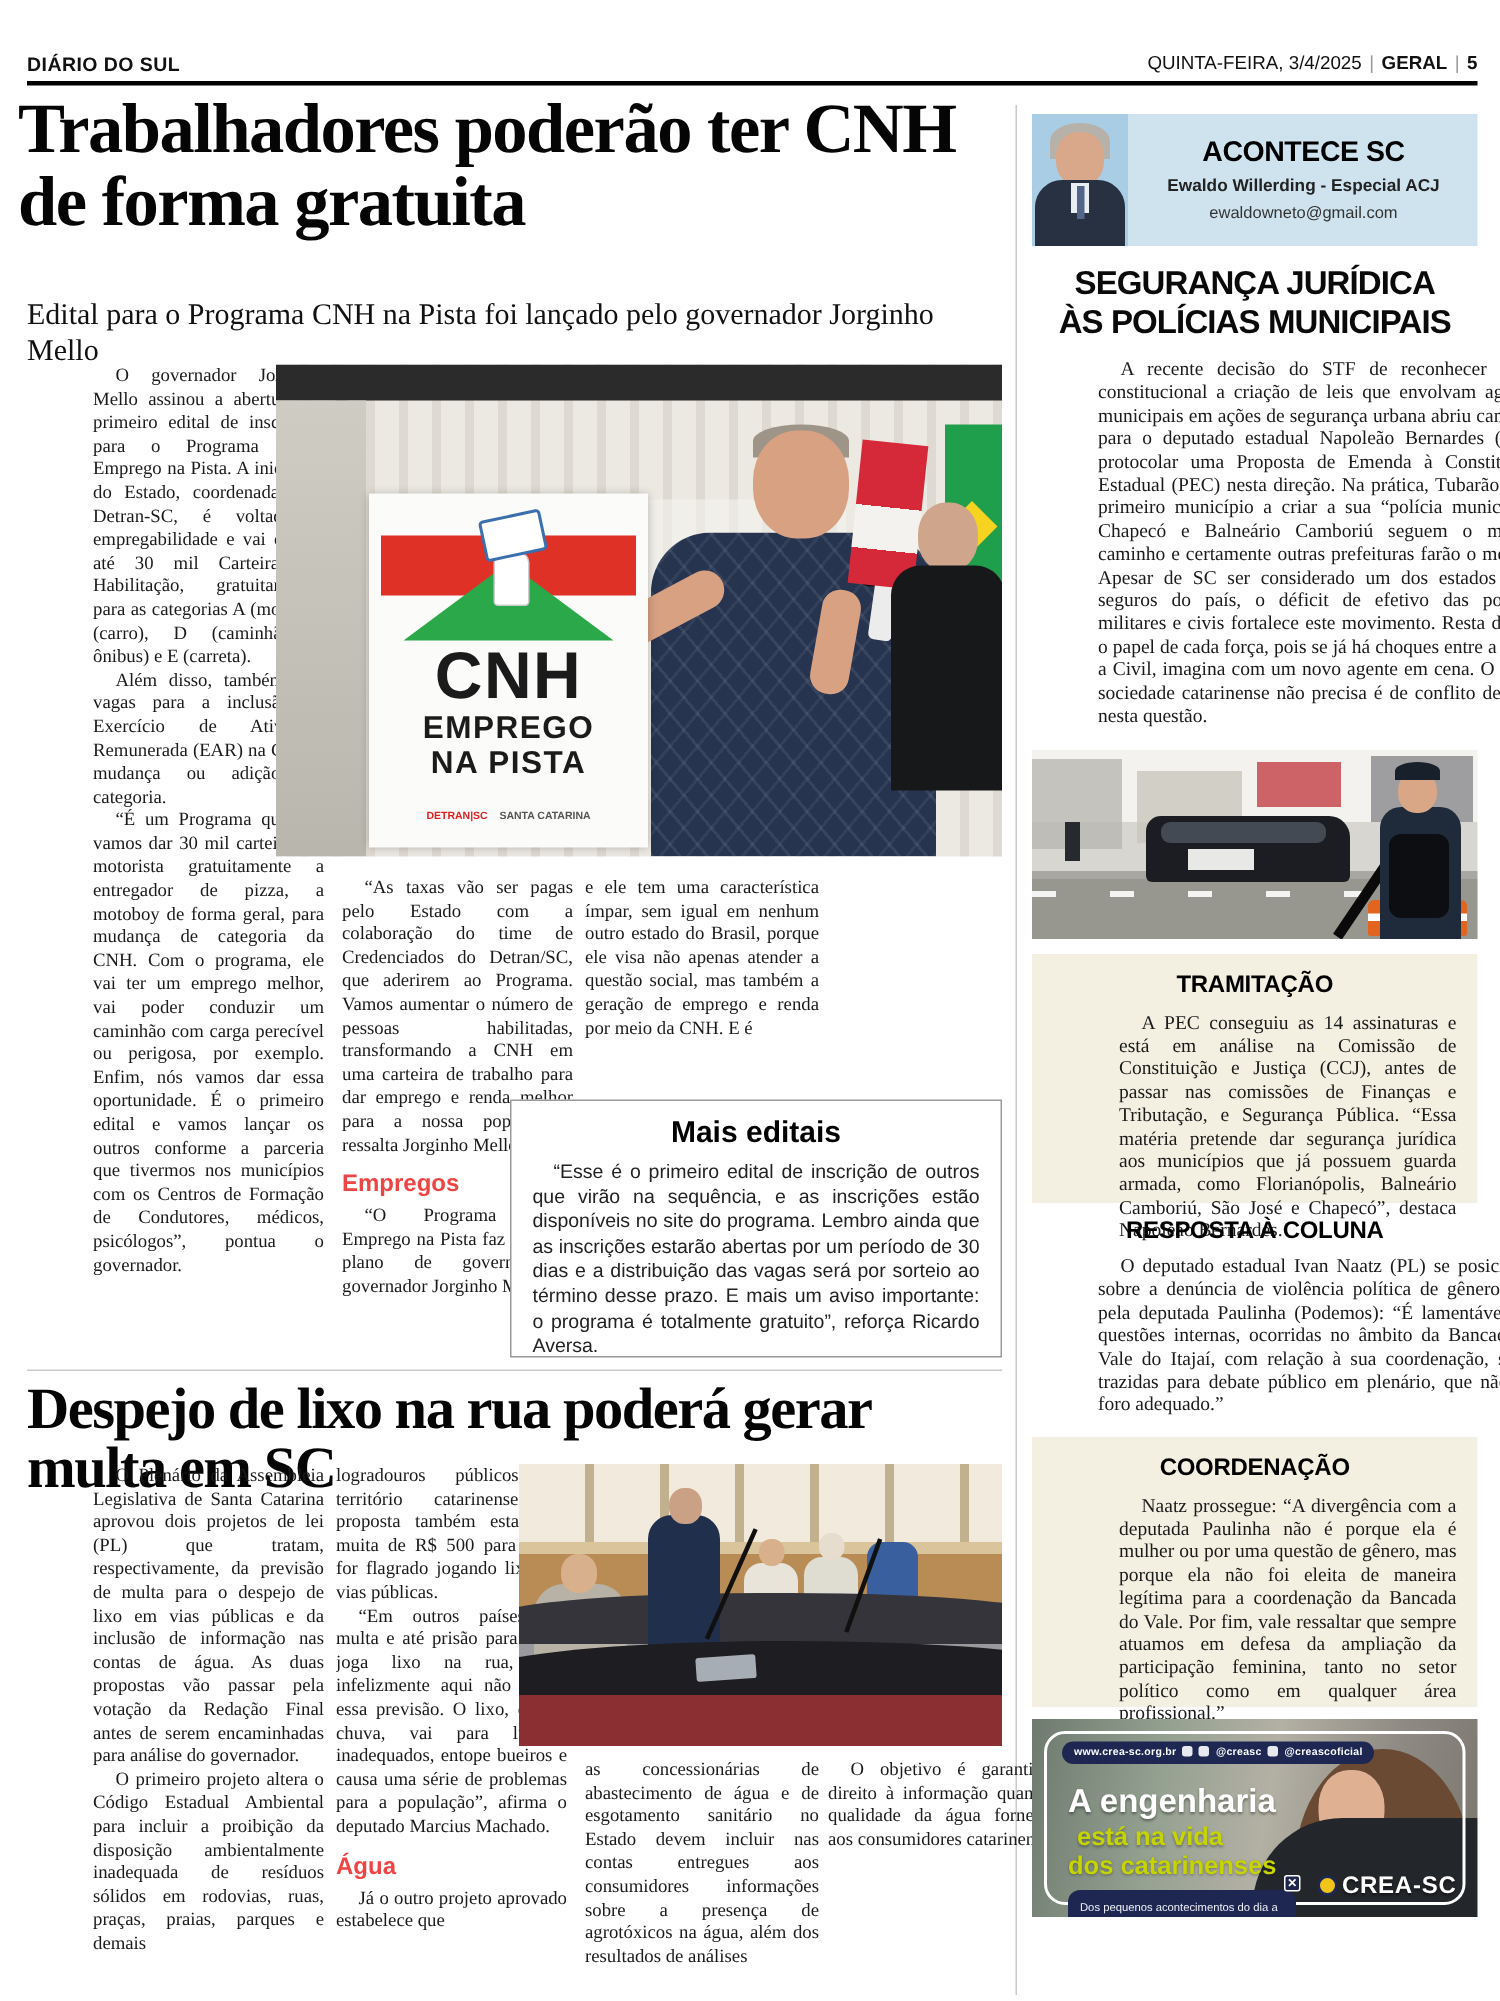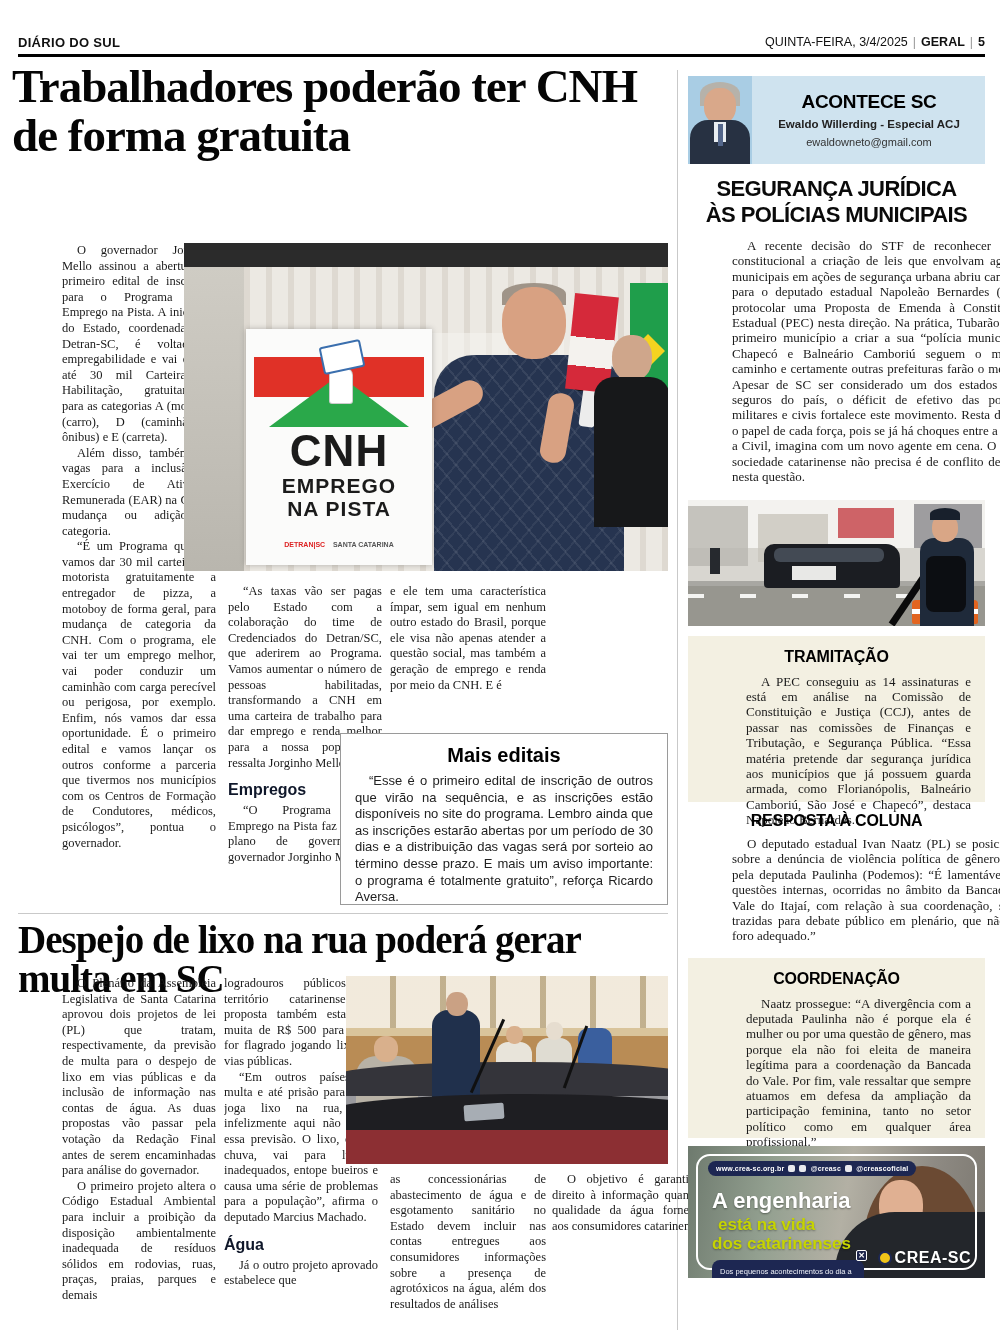--- a/index.html
+++ b/index.html
@@ -12,21 +12,21 @@
   .dateline b { font-weight:bold; }
   .dateline .sep { color:#999; margin:0 5px; }
   .toprule { position:absolute; left:18px; top:54px; width:967px; height:3px; background:#000; }
 
   
   .serifbody { font-family:"Liberation Serif", serif; color:#1a1a1a; text-align:justify;margin-left:44px; }
   .serifbody p { text-indent:15px; }
   .serifbody p.noind { text-indent:0; }
   .colA { font-size:12.5px; line-height:15.6px; }
   .colB { font-size:13px; line-height:15.4px; }
-  .subhead { font:bold 16px/1 "Liberation Sans",sans-serif; color:#0f172a; margin:11px 0 5px; text-indent:0 !important; text-align:left; }
+  .subhead { font:bold 16px/1 "Liberation Sans",sans-serif; color:#ef4444; margin:11px 0 5px; text-indent:0 !important; text-align:left; }
 
   .headline1 { position:absolute; left:12px; top:62px; width:655px;
     font:bold 47px/1.04 "Liberation Serif",serif; color:#050505; letter-spacing:-1px; }
   .deck { position:absolute; left:18px; top:198px; width:655px;
     font:20px/1.2 "Liberation Serif",serif; color:#111; }
 
   .vline  { position:absolute; left:677px; top:70px; width:1px; height:1260px; background:#c9c9c9; }
   .hline  { position:absolute; left:18px; top:913px; width:650px; height:1px; background:#c9c9c9; }
 
   .abs { position:absolute; }
@@ -166,20 +166,21 @@
 
 <div id="page">
 
   <div class="brand">DIÁRIO DO SUL</div>
   <div class="dateline">
     <span>QUINTA-FEIRA, 3/4/2025</span><span class="sep">|</span><b>GERAL</b><span class="sep">|</span><b>5</b>
   </div>
   <div class="toprule"></div>
 
   <h1 class="headline1">Trabalhadores poderão ter CNH de forma gratuita</h1>
+  <div class="deck">Edital para o Programa CNH na Pista foi lançado pelo governador Jorginho Mello</div>
 
   <div class="abs clip serifbody colA" style="left:18px;top:243px;width:154px;height:666px;">
     <p>O governador Jorginho Mello assinou a abertura do primeiro edital de inscrições para o Programa CNH Emprego na Pista. A iniciativa do Estado, coordenada pelo Detran-SC, é voltada à empregabilidade e vai ofertar até 30 mil Carteiras de Habilitação, gratuitamente, para as categorias A (moto), B (carro), D (caminhão e ônibus) e E (carreta).</p>
     <p>Além disso, também terá vagas para a inclusão de Exercício de Atividade Remunerada (EAR) na CNH e mudança ou adição de categoria.</p>
     <p>“É um Programa que nós vamos dar 30 mil carteiras de motorista gratuitamente a entregador de pizza, a motoboy de forma geral, para mudança de categoria da CNH. Com o programa, ele vai ter um emprego melhor, vai poder conduzir um caminhão com carga perecível ou perigosa, por exemplo. Enfim, nós vamos dar essa oportunidade. É o primeiro edital e vamos lançar os outros conforme a parceria que tivermos nos municípios com os Centros de Formação de Condutores, médicos, psicólogos”, pontua o governador.</p>
   </div>
 
   <div class="photo1">
     <div class="p1-truss"></div>
     <div class="p1-truss2"></div>

